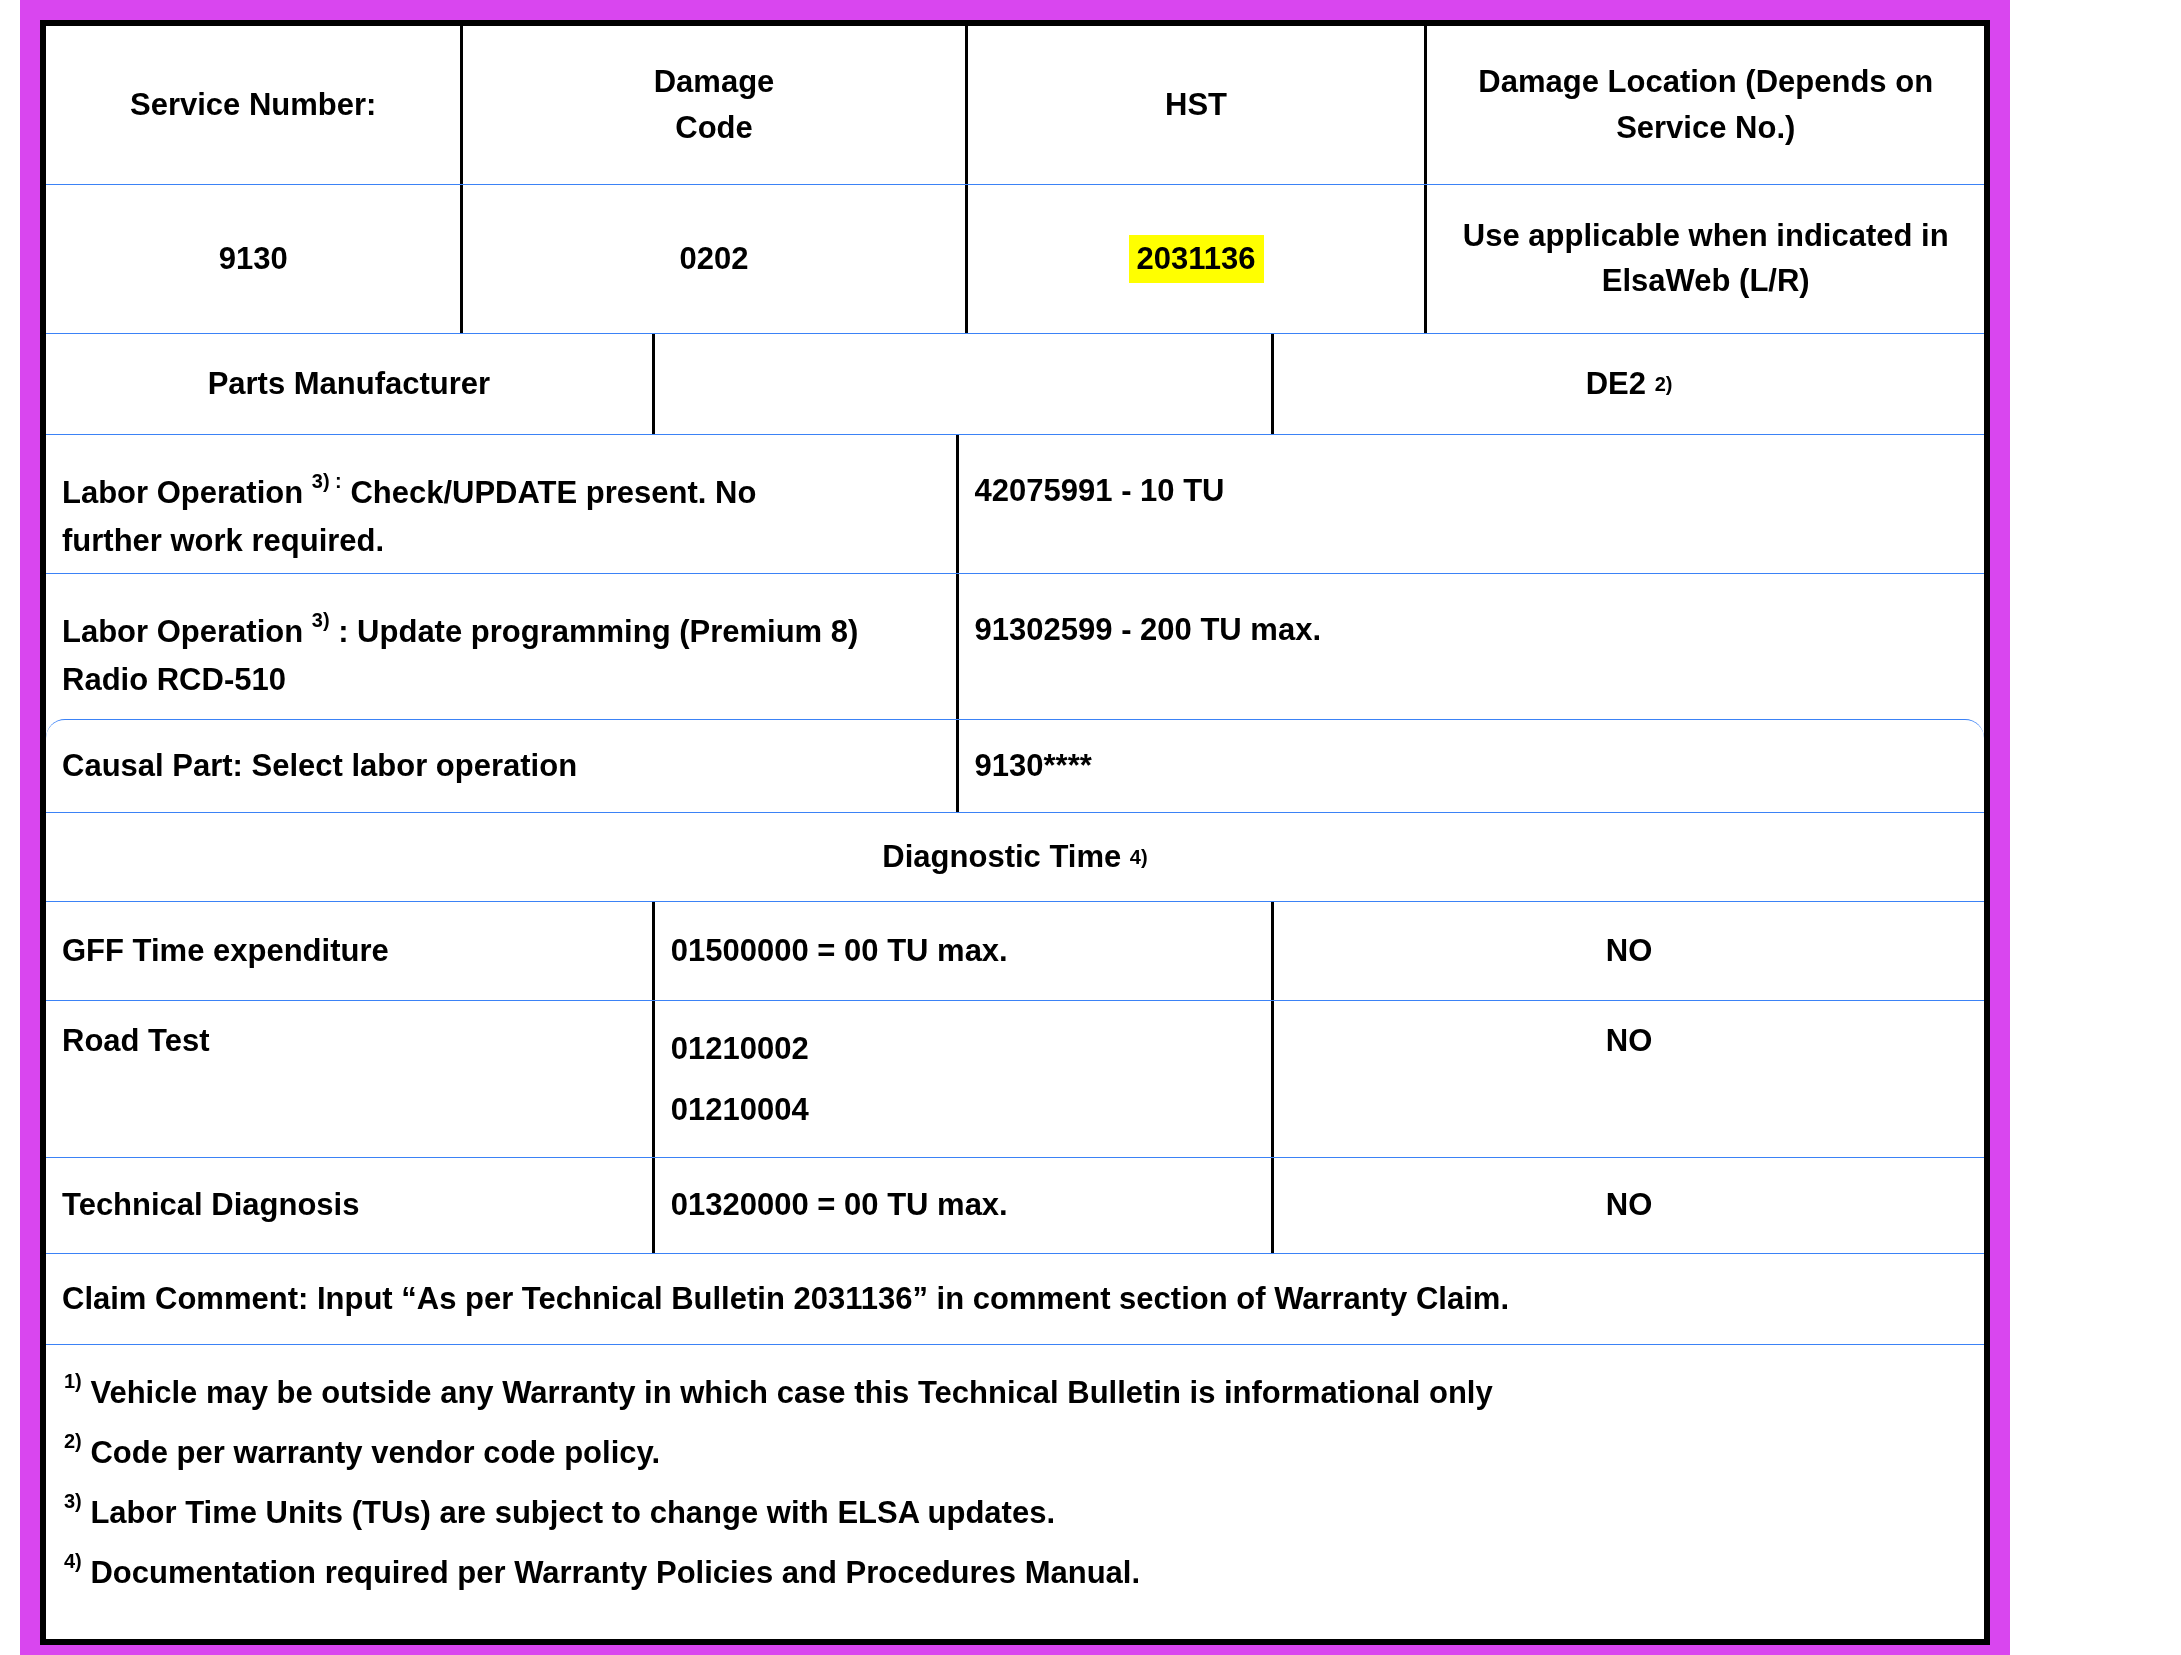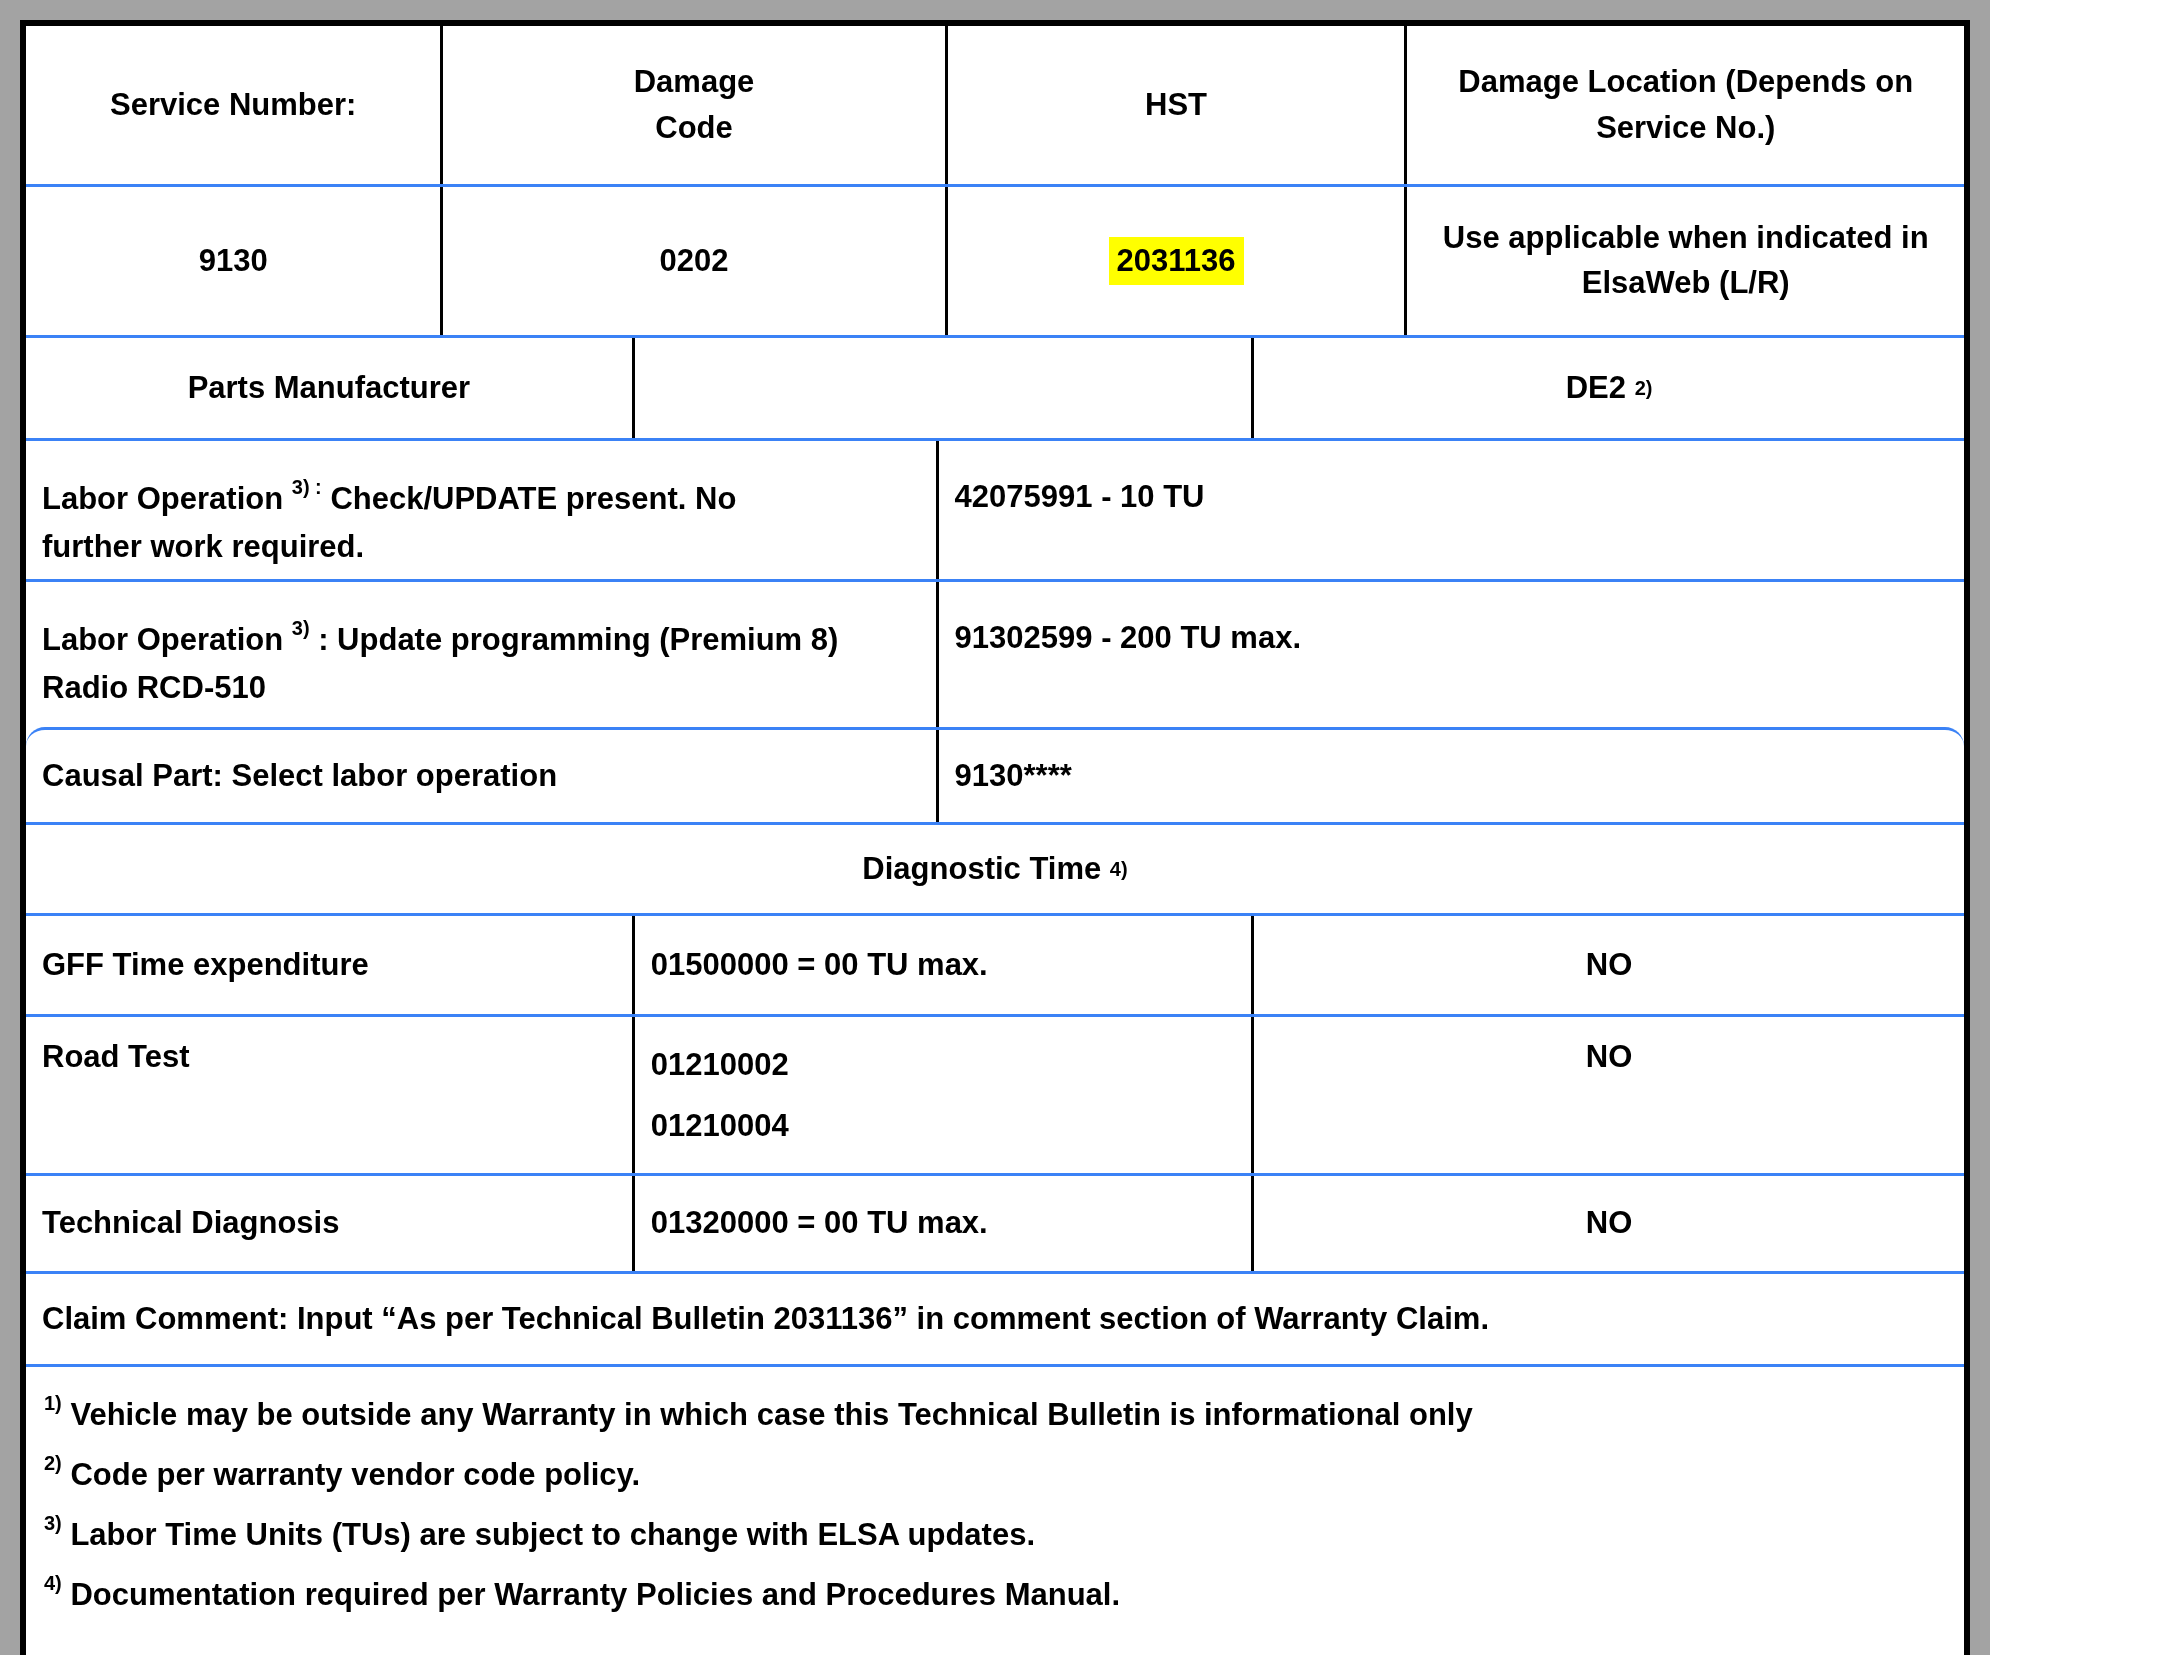--- a/index.html
+++ b/index.html
@@ -1,19 +1,19 @@
 <!DOCTYPE html>
 <html><head>
 <meta charset="utf-8">
 <style>
   html,body{margin:0;padding:0;background:#ffffff;}
   body{font-family:"Liberation Sans",sans-serif;font-weight:bold;color:#000;}
-  .page{width:1990px;height:1655px;box-sizing:border-box;padding:20px;background:#a3a3a3;}
+  .page{width:1990px;height:1655px;box-sizing:border-box;padding:20px;background:#d946ef;margin-left:20px;}
   .tbl{box-sizing:border-box;width:100%;border:6px solid #000;background:#fff;}
-  .row{display:grid;border-top:3px solid #3b82f6;}
+  .row{display:grid;border-top:1px solid #3b82f6;}
   .row:first-child{border-top:none;}
   .cell{box-sizing:border-box;border-left:3px solid #000;display:flex;align-items:center;
         padding:8px 16px;font-size:31px;line-height:1.45;}
   .cell:first-child{border-left:none;}
   .c-center{justify-content:center;text-align:center;}
   .g4{grid-template-columns:457fr 556fr 507fr 617fr;}
   .g3{grid-template-columns:668fr 683fr 786fr;}
   .g2{grid-template-columns:1003fr 1134fr;}
   .g1{grid-template-columns:1fr;}
   .r-header{min-height:158px;}

